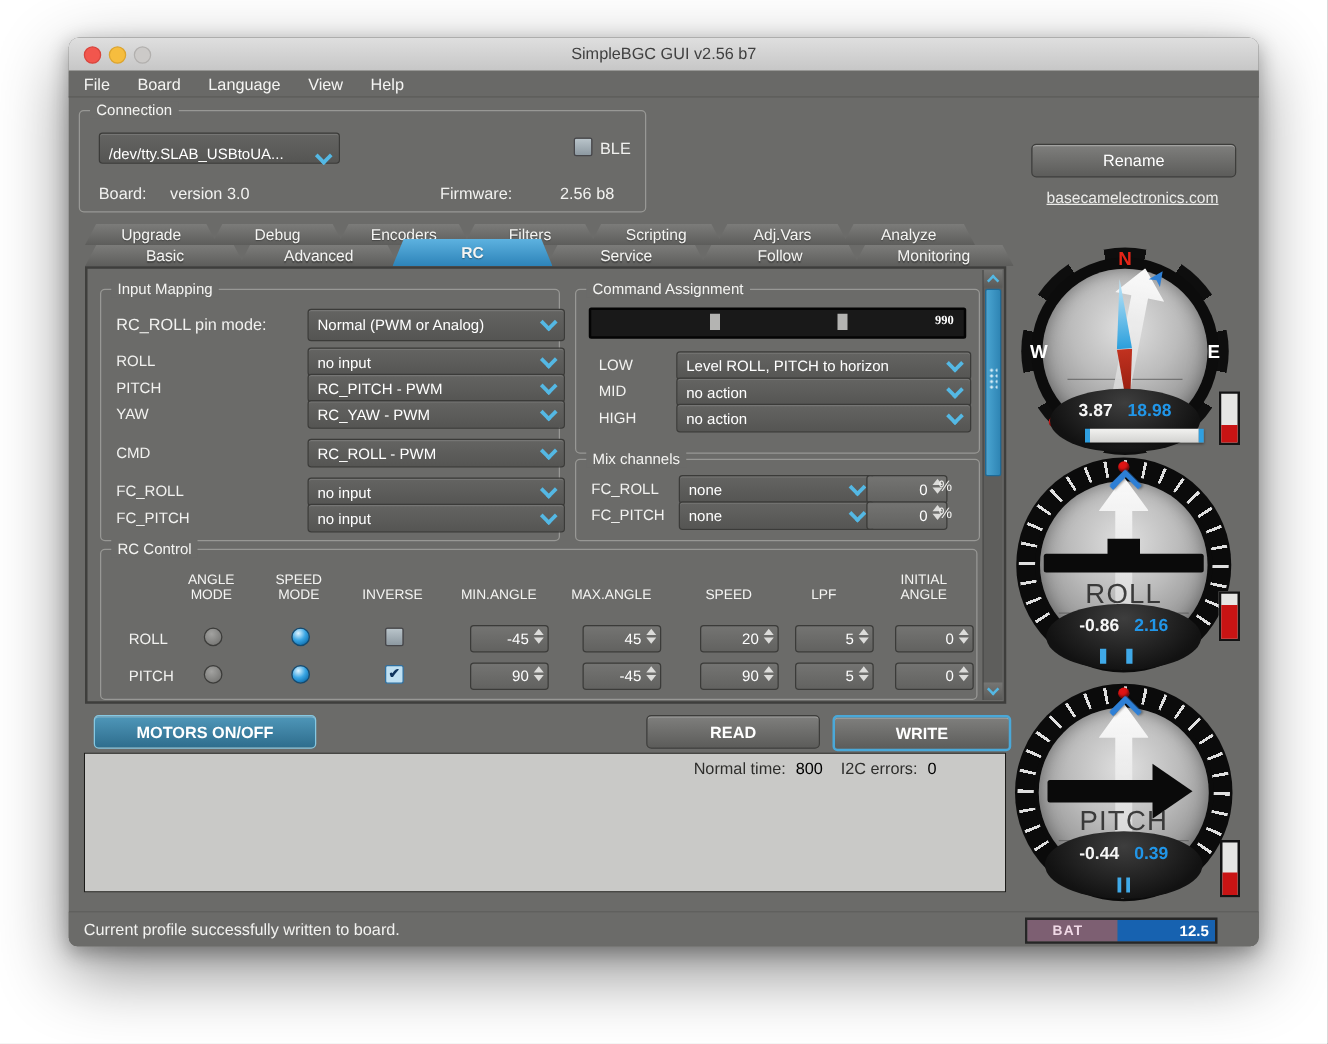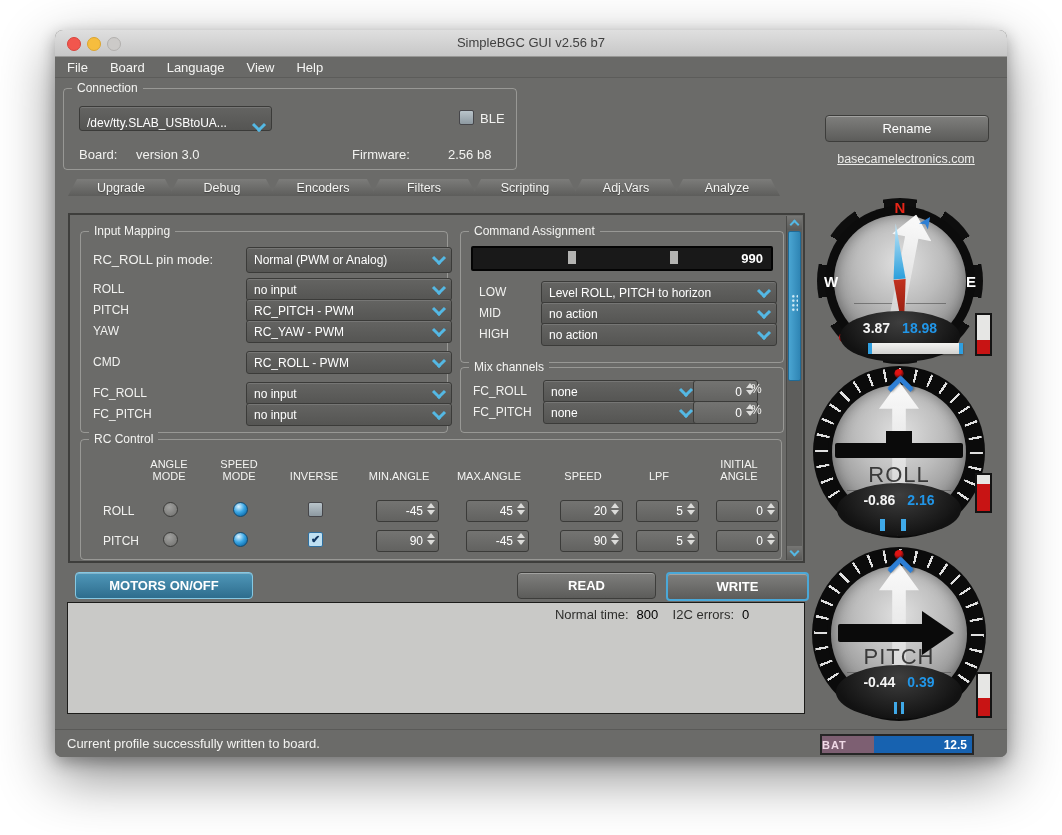--- a/index.html
+++ b/index.html
@@ -77,41 +77,41 @@
   .sb-chev{width:5px;height:5px;border-right:2px solid #54b8e4;border-bottom:2px solid #54b8e4;}
   .sb-up{top:0;} .sb-up .sb-chev{transform:rotate(-135deg);margin-top:3px;}
   .sb-down{bottom:0;} .sb-down .sb-chev{transform:rotate(45deg);margin-bottom:3px;}
   #sb-thumb{position:absolute;left:1px;top:15px;width:13px;height:150px;border-radius:2px;
     background:linear-gradient(90deg,#4aa5d2,#2f85b4);border:1px solid #1f6a96;box-sizing:border-box;}
   #sb-thumb::after{content:"";position:absolute;left:2px;right:2px;top:62px;height:18px;
     background:radial-gradient(circle,#d8eef8 1px,transparent 1.4px) 0 0/4.5px 4.5px;}
   
   #ca-slider{position:absolute;background:#191919;border:2px solid #040404;border-radius:2px;}
   .ca-mark{position:absolute;top:3px;width:8px;height:13px;background:#b4b4b2;}
-  #ca-value{position:absolute;right:8px;top:3px;color:#fff;font-weight:bold;font-size:13px;}
+  #ca-value{position:absolute;right:8px;top:3px;color:#fff;font-weight:bold;font-size:10px;font-family:Liberation Serif, serif;}
   
   .rc-head{position:absolute;transform:translateX(-50%);width:72px;text-align:center;
     color:#f4f4f2;font-size:11px;line-height:12px;}
   
   #btn-motors{background:linear-gradient(#4f97b9,#2e6d8d);border:1px solid #86c8e2;font-weight:bold;}
   #btn-write{border:2px solid #4aa8d8;font-weight:bold;}
   #btn-read{font-weight:bold;}
   
   #console{position:absolute;left:12px;top:572px;width:738px;height:112px;
     background:#c9c9c7;border:1px solid #1c1c1a;box-sizing:border-box;}
   #console-stats{position:absolute;top:4px;right:34px;display:flex;gap:8px;font-size:13px;}
   .stat-lbl{color:#2e2e2c;} .stat-val{color:#000000;min-width:28px;}
   
   #statusbar{position:absolute;left:0;right:0;bottom:0;height:27px;border-top:1px solid #5a5a58;
     border-radius:0 0 7px 7px;background:#6b6b69;}
   #status-msg{position:absolute;left:12px;top:6px;color:#f2f2f0;font-size:13px;}
   #bat{position:absolute;left:765px;top:4px;width:150px;height:17px;border:2px solid #262626;
     display:flex;box-sizing:content-box;}
   #bat-label{width:52px;background:#7d5f72;color:#f0d9e6;font-weight:bold;font-size:11px;
-    display:flex;align-items:center;padding-left:0;letter-spacing:1px;}
+    display:flex;align-items:center;padding-left:20px;letter-spacing:1px;}
   #bat-fill{flex:1;background:#1762b0;color:#fff;font-weight:bold;font-size:12px;
     display:flex;align-items:center;justify-content:flex-end;padding-right:5px;}
   
   .gauge{position:absolute;border-radius:50%;}
   .teeth{position:absolute;inset:0;border-radius:50%;
     background:repeating-conic-gradient(from -12deg,#0e0e0e 0deg 24deg,transparent 24deg 45deg);}
   .ring{position:absolute;border-radius:50%;background:#0c0c0c;}
   .compass .ring{inset:8px;}
   .ticks{position:absolute;inset:2px;border-radius:50%;
     background:repeating-conic-gradient(rgba(235,235,235,.95) 0deg 1.7deg,#0b0b0b 1.7deg 11.25deg);}
@@ -207,20 +207,28 @@
 
   <div class="tabrow tabrow1" style="left:13px;top:149px;">
     <div class="tab">Upgrade</div>
     <div class="tab">Debug</div>
     <div class="tab">Encoders</div>
     <div class="tab">Filters</div>
     <div class="tab">Scripting</div>
     <div class="tab">Adj.Vars</div>
     <div class="tab">Analyze</div>
   </div>
+  <div class="tabrow tabrow2" style="left:13px;top:166px;">
+    <div class="tab">Basic</div>
+    <div class="tab">Advanced</div>
+    <div class="tab active">RC</div>
+    <div class="tab">Service</div>
+    <div class="tab">Follow</div>
+    <div class="tab">Monitoring</div>
+  </div>
 
   <div id="panel">
 
     <div class="grp" style="left:10px;top:16px;width:366px;height:200px;">
       <span class="grp-label">Input Mapping</span>
       <span class="lbl" style="left:12px;top:20px;font-size:13px;">RC_ROLL pin mode:</span>
       <div class="select" style="left:165px;top:15px;width:190px;height:24px;">
         <span class="sel-txt">Normal (PWM or Analog)</span>
         <span class="chev"></span>
       </div>

